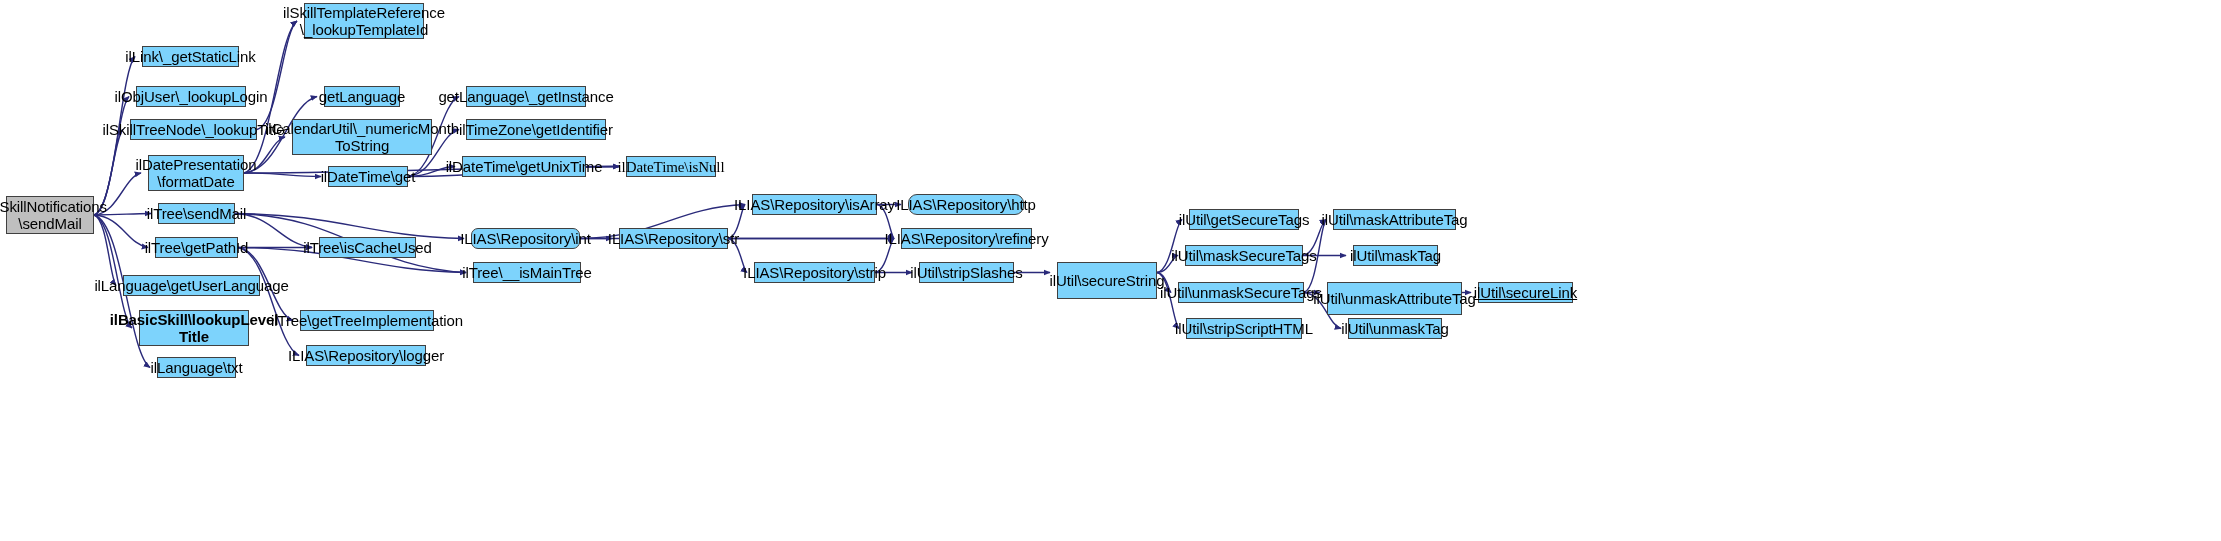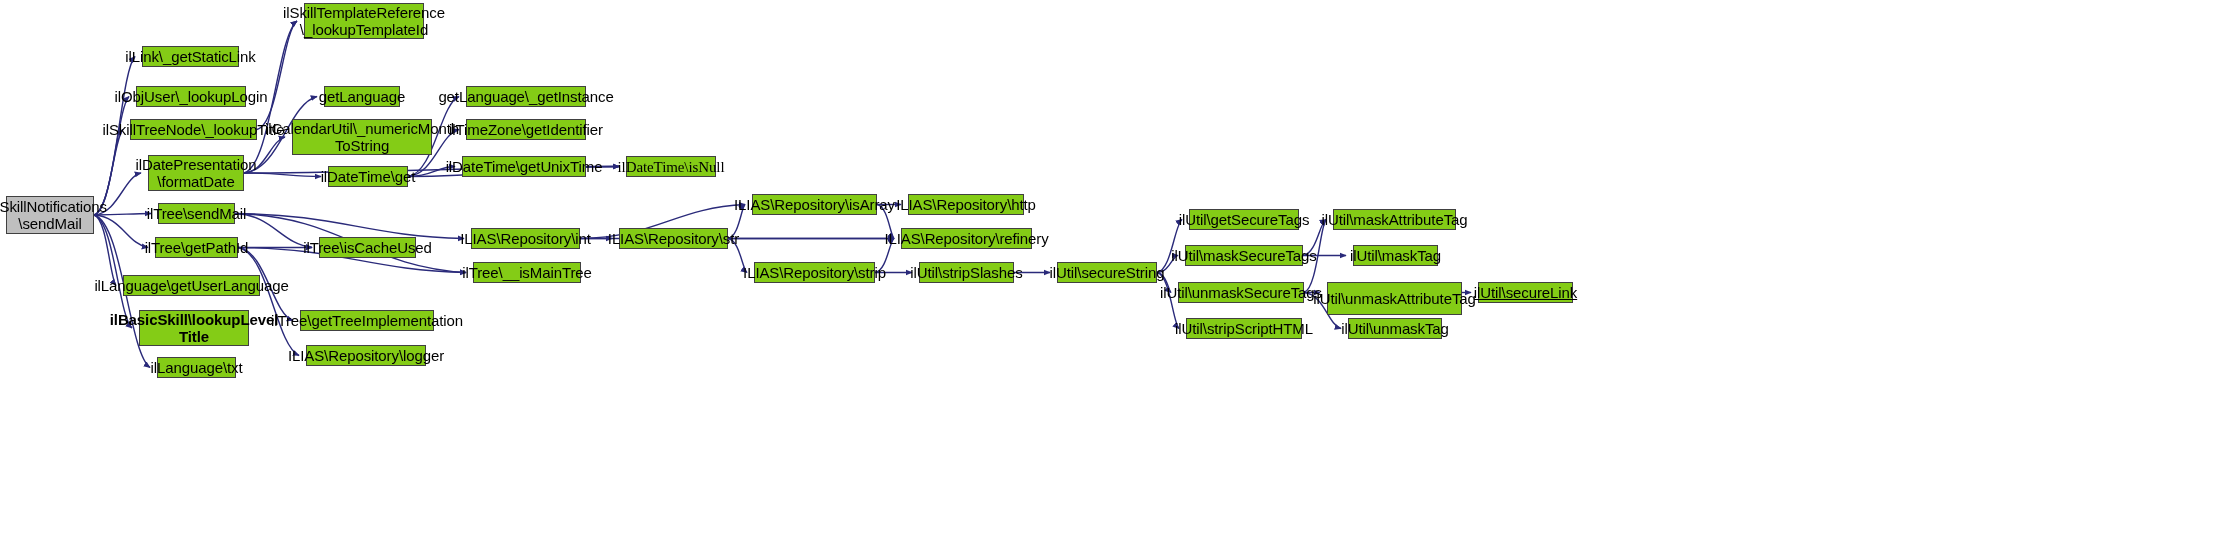--- a/index.html
+++ b/index.html
@@ -9,21 +9,21 @@
     height:541px;
     background:#ffffff;
     font-family:"Liberation Sans", sans-serif;
     overflow:hidden;
   }
   #edges{position:absolute;left:0;top:0;width:2221px;height:541px;pointer-events:none;}
   .node{
     position:absolute;
     box-sizing:border-box;
     border:1px solid #404040;
-    background:#84cc16;
+    background:#7dd3fc;
     color:#000000;
     font-size:15px;
     line-height:16px;
     text-align:center;
     display:flex;
     align-items:center;
     justify-content:center;
     white-space:pre-line;
     letter-spacing:-0.1px;
     z-index:2;
@@ -109,32 +109,32 @@
     <div class="node two-line" style="left: 304px; top: 3px; width: 120px; height: 36px;">ilSkillTemplateReference
 \_lookupTemplateId</div>
     <div class="node" style="left: 324px; top: 86px; width: 76px; height: 21px;">getLanguage</div>
     <div class="node two-line" style="left: 292px; top: 119px; width: 140px; height: 36px;">ilCalendarUtil\_numericMonth
 ToString</div>
     <div class="node" style="left: 328px; top: 166px; width: 80px; height: 21px;">ilDateTime\get</div>
     <div class="node" style="left: 319px; top: 237px; width: 97px; height: 21px;">ilTree\isCacheUsed</div>
     <div class="node" style="left: 300px; top: 310px; width: 134px; height: 21px;">ilTree\getTreeImplementation</div>
     <div class="node" style="left: 306px; top: 345px; width: 120px; height: 21px;">ILIAS\Repository\logger</div>
     <div class="node" style="left: 466px; top: 86px; width: 120px; height: 21px;">getLanguage\_getInstance</div>
-    <div class="node" style="left: 466px; top: 119px; width: 120px; height: 21px; text-align: right;">ilTimeZone\getIdentifier</div>
+    <div class="node" style="left: 466px; top: 119px; width: 140px; height: 21px; text-align: right;">ilTimeZone\getIdentifier</div>
     <div class="node" style="left: 462px; top: 156px; width: 124px; height: 21px;">ilDateTime\getUnixTime</div>
     <div class="node" style="left: 626px; top: 156px; width: 90px; height: 21px; font-family: Liberation Serif, serif;">ilDateTime\isNull</div>
     <div class="node" style="left: 473px; top: 262px; width: 108px; height: 21px;">ilTree\__isMainTree</div>
-    <div class="node" style="left: 471px; top: 228px; width: 109px; height: 21px;">ILIAS\Repository\int</div>
+    <div class="node" style="left: 471px; top: 228px; width: 109px; height: 21px; border-radius: 7px;">ILIAS\Repository\int</div>
     <div class="node" style="left: 619px; top: 228px; width: 109px; height: 21px;">ILIAS\Repository\str</div>
     <div class="node" style="left: 752px; top: 194px; width: 125px; height: 21px;">ILIAS\Repository\isArray</div>
     <div class="node" style="left: 754px; top: 262px; width: 121px; height: 21px;">ILIAS\Repository\strip</div>
-    <div class="node" style="left: 908px; top: 194px; width: 116px; height: 21px;">ILIAS\Repository\http</div>
+    <div class="node" style="left: 908px; top: 194px; width: 116px; height: 21px; border-radius: 9px;">ILIAS\Repository\http</div>
     <div class="node" style="left: 901px; top: 228px; width: 131px; height: 21px;">ILIAS\Repository\refinery</div>
     <div class="node" style="left: 919px; top: 262px; width: 95px; height: 21px;">ilUtil\stripSlashes</div>
-    <div class="node" style="left: 1057px; top: 262px; width: 100px; height: 21px;">ilUtil\secureString</div>
+    <div class="node" style="left: 1057px; top: 262px; width: 100px; height: 37px;">ilUtil\secureString</div>
     <div class="node" style="left: 1189px; top: 209px; width: 110px; height: 21px;">ilUtil\getSecureTags</div>
     <div class="node" style="left: 1185px; top: 245px; width: 118px; height: 21px;">ilUtil\maskSecureTags</div>
     <div class="node" style="left: 1178px; top: 282px; width: 126px; height: 21px;">ilUtil\unmaskSecureTags</div>
     <div class="node" style="left: 1186px; top: 318px; width: 116px; height: 21px;">ilUtil\stripScriptHTML</div>
     <div class="node" style="left: 1333px; top: 209px; width: 123px; height: 21px;">ilUtil\maskAttributeTag</div>
     <div class="node" style="left: 1353px; top: 245px; width: 85px; height: 21px;">ilUtil\maskTag</div>
     <div class="node" style="left: 1327px; top: 282px; width: 135px; height: 33px;">ilUtil\unmaskAttributeTag</div>
     <div class="node" style="left: 1348px; top: 318px; width: 94px; height: 21px;">ilUtil\unmaskTag</div>
     <div class="node" style="left: 1478px; top: 282px; width: 95px; height: 21px; text-decoration: underline;">ilUtil\secureLink</div>
   </div>

